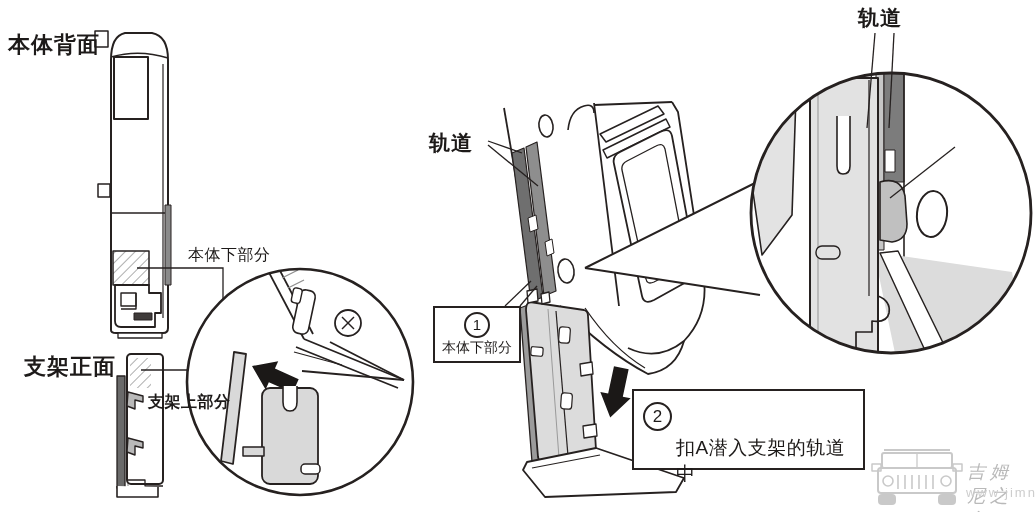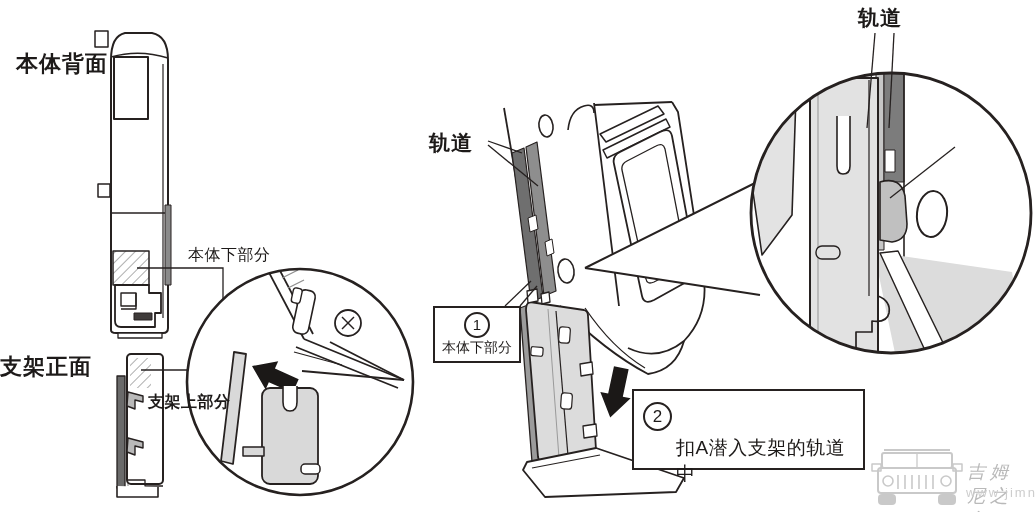--- a/index.html
+++ b/index.html
@@ -241,22 +241,22 @@
         <line x1="926" y1="475" x2="926" y2="489"></line>
           <line x1="933" y1="475" x2="933" y2="489"></line>
       </g>
       <circle cx="888" cy="481" r="5" stroke-width="1.6"></circle>
       <circle cx="946" cy="481" r="5" stroke-width="1.6"></circle>
       <rect x="878" y="494" width="18" height="11" rx="4" fill="#c9c9c9" stroke="none"></rect>
       <rect x="938" y="494" width="18" height="11" rx="4" fill="#c9c9c9" stroke="none"></rect>
     </g>
   </svg>
 
-  <div class="lbl title" style="left:16px;top:30px;margin-top:19px;">本体背面</div>
-  <div class="lbl title" style="left:0;top:352px;">支架正面</div>
+  <div class="lbl title" style="left:8px;top:30px;">本体背面</div>
+  <div class="lbl title" style="left:24px;top:352px;">支架正面</div>
   <div class="lbl small-lbl" style="left:188px;top:245px;">本体下部分</div>
   <div class="lbl small-lbl" style="left:148px;top:392px;font-weight:bold;">支架上部分</div>
   <div class="lbl rail-lbl" style="left:429px;top:129px;">轨道</div>
   <div class="lbl rail-lbl" style="left:858px;top:4px;">轨道</div>
 
   <div class="step-box" id="step1-box">
     <div class="circle-num">1</div>
     <div class="step1-text">本体下部分</div>
   </div>
 

